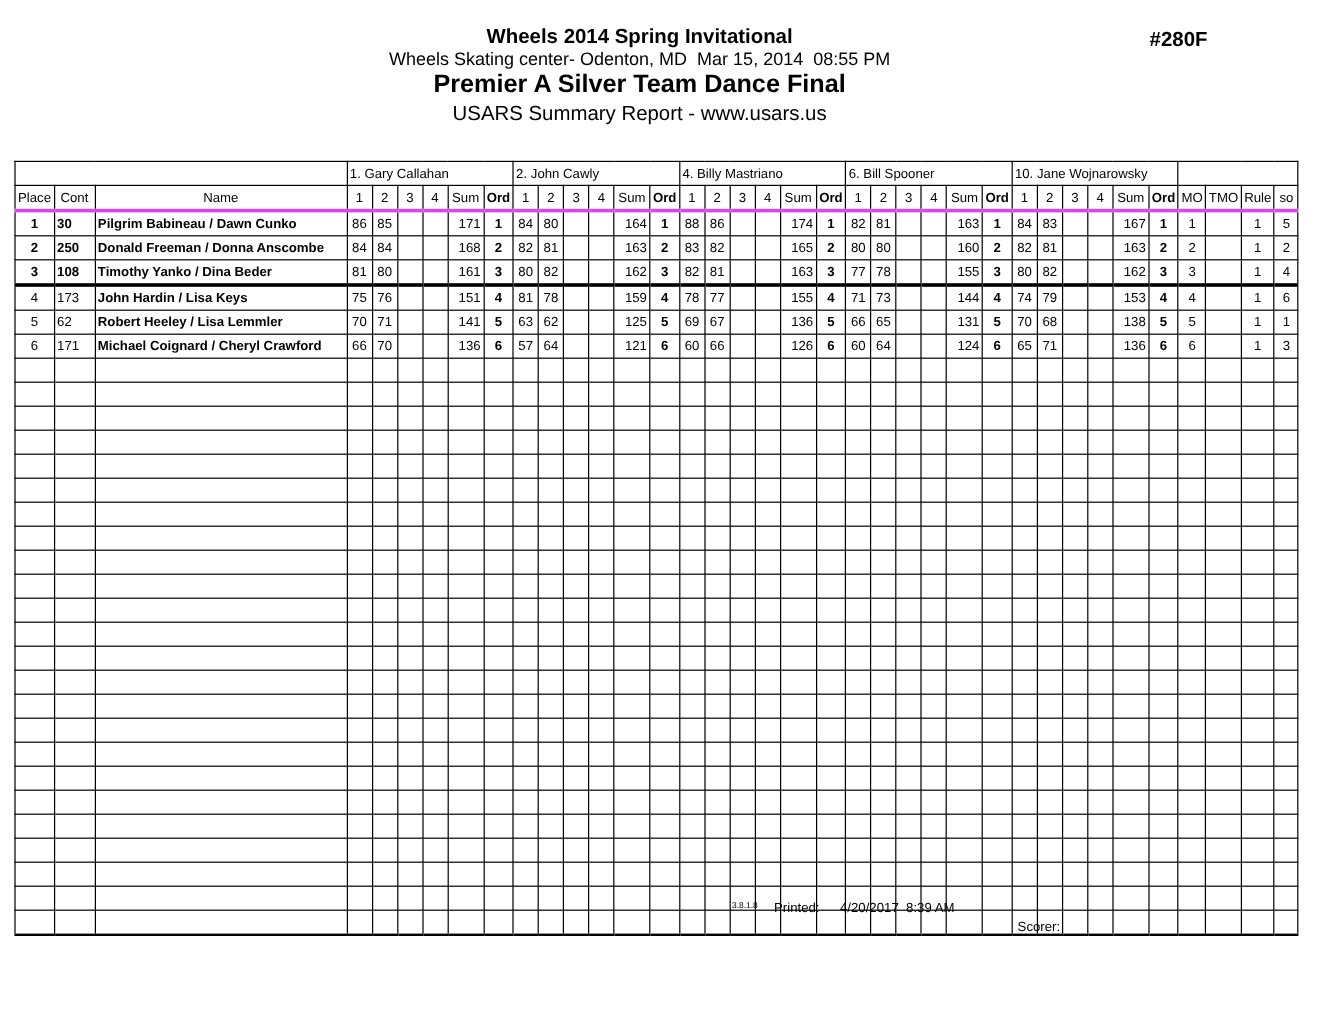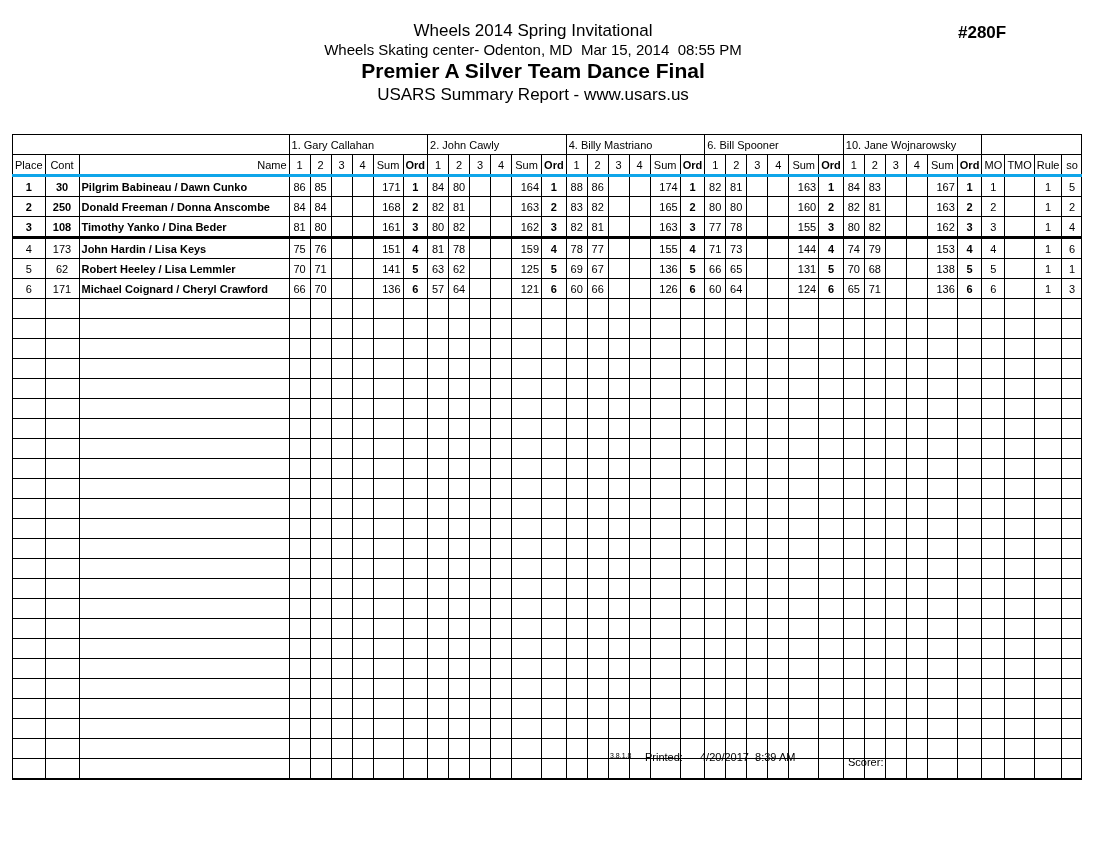--- a/index.html
+++ b/index.html
@@ -2,53 +2,53 @@
 <html><head>
 <meta charset="utf-8">
 <style>
   html,body{margin:0;padding:0;background:#ffffff;}
   body{width:1100px;height:850px;font-family:"Liberation Sans",sans-serif;color:#000;}
   .page{position:relative;width:1100px;height:850px;background:#fff;overflow:hidden;}
 
   .req{position:absolute;left:14px;top:22px;font-size:11px;line-height:14px;white-space:pre;}
 
   .titles{position:absolute;left:0;top:21px;width:1066px;text-align:center;line-height:1.15;}
-  .t1{font-size:17px;font-weight:normal;}
+  .t1{font-size:17px;font-weight:bold;}
   .t2{font-size:15px;white-space:pre;}
   .t3{font-size:21px;font-weight:bold;margin-top:1px;}
   .t4{font-size:17px;margin-top:2px;}
   .evnum{position:absolute;left:958px;top:23px;font-size:17px;font-weight:bold;}
 
   table.score{position:absolute;left:12px;top:134px;border-collapse:collapse;table-layout:fixed;font-size:11px;}
   table.score td{border:1px solid #000;padding:0 2px;height:19px;overflow:hidden;white-space:nowrap;line-height:18px;}
   col.c-place{width:32px;} col.c-cont{width:34px;} col.c-name{width:210px;}
   col.c-s{width:21px;} col.c-sum{width:30px;} col.c-ord{width:17px;}
   col.c-mo{width:23px;} col.c-tmo{width:29px;} col.c-rule{width:25px;} col.c-so{width:20px;}
 
   td.nb{border:none;background:#fff;}
   td.jname{text-align:left;padding-left:4px;white-space:pre;height:21px;}
-  tr.sub td{border-bottom:3px solid #0ea5e9;}
+  tr.sub td{border-bottom:3px solid #d946ef;}
   td.hdr{text-align:center;}
-  td.h-name{text-align:right;padding-left:4px;}
+  td.h-name{text-align:center;padding-left:4px;}
   td.ord{border-left:3px solid #000;border-right:3px solid #000;font-weight:bold;text-align:center;}
   td.place{text-align:center;}
-  td.cont{text-align:center;padding-right:5px;}
+  td.cont{text-align:left;padding-right:5px;}
   td.name{text-align:left;padding-left:4px;font-weight:bold;}
   td.score{text-align:center;}
   td.sum{text-align:right;padding-right:3px;}
   td.mo,td.tmo,td.rule,td.so{text-align:center;}
   tr.boldrow td.place,tr.boldrow td.cont,tr.boldrow td.name{font-weight:bold;}
   tr.r3 td{border-bottom:3px solid #000;}
   tbody tr.lastrow td{border-bottom:2px solid #000;}
 
   .footer{position:absolute;top:750px;left:0;width:900px;height:20px;font-size:11px;}
   .ver{position:absolute;left:610px;top:2px;font-size:7px;letter-spacing:0;}
   .printed-label{position:absolute;left:645px;top:1px;}
   .printed-value{position:absolute;left:700px;top:1px;white-space:pre;}
-  .scorer-label{position:absolute;left:848px;top:6px;}
+  .scorer-label{position:absolute;left:848px;top:17px;}
 </style>
 </head>
 <body>
 
 <div class="page">
 
 
   <div class="titles">
     <div class="t1">Wheels 2014 Spring Invitational</div>
     <div class="t2">Wheels Skating center- Odenton, MD  Mar 15, 2014  08:55 PM</div>

